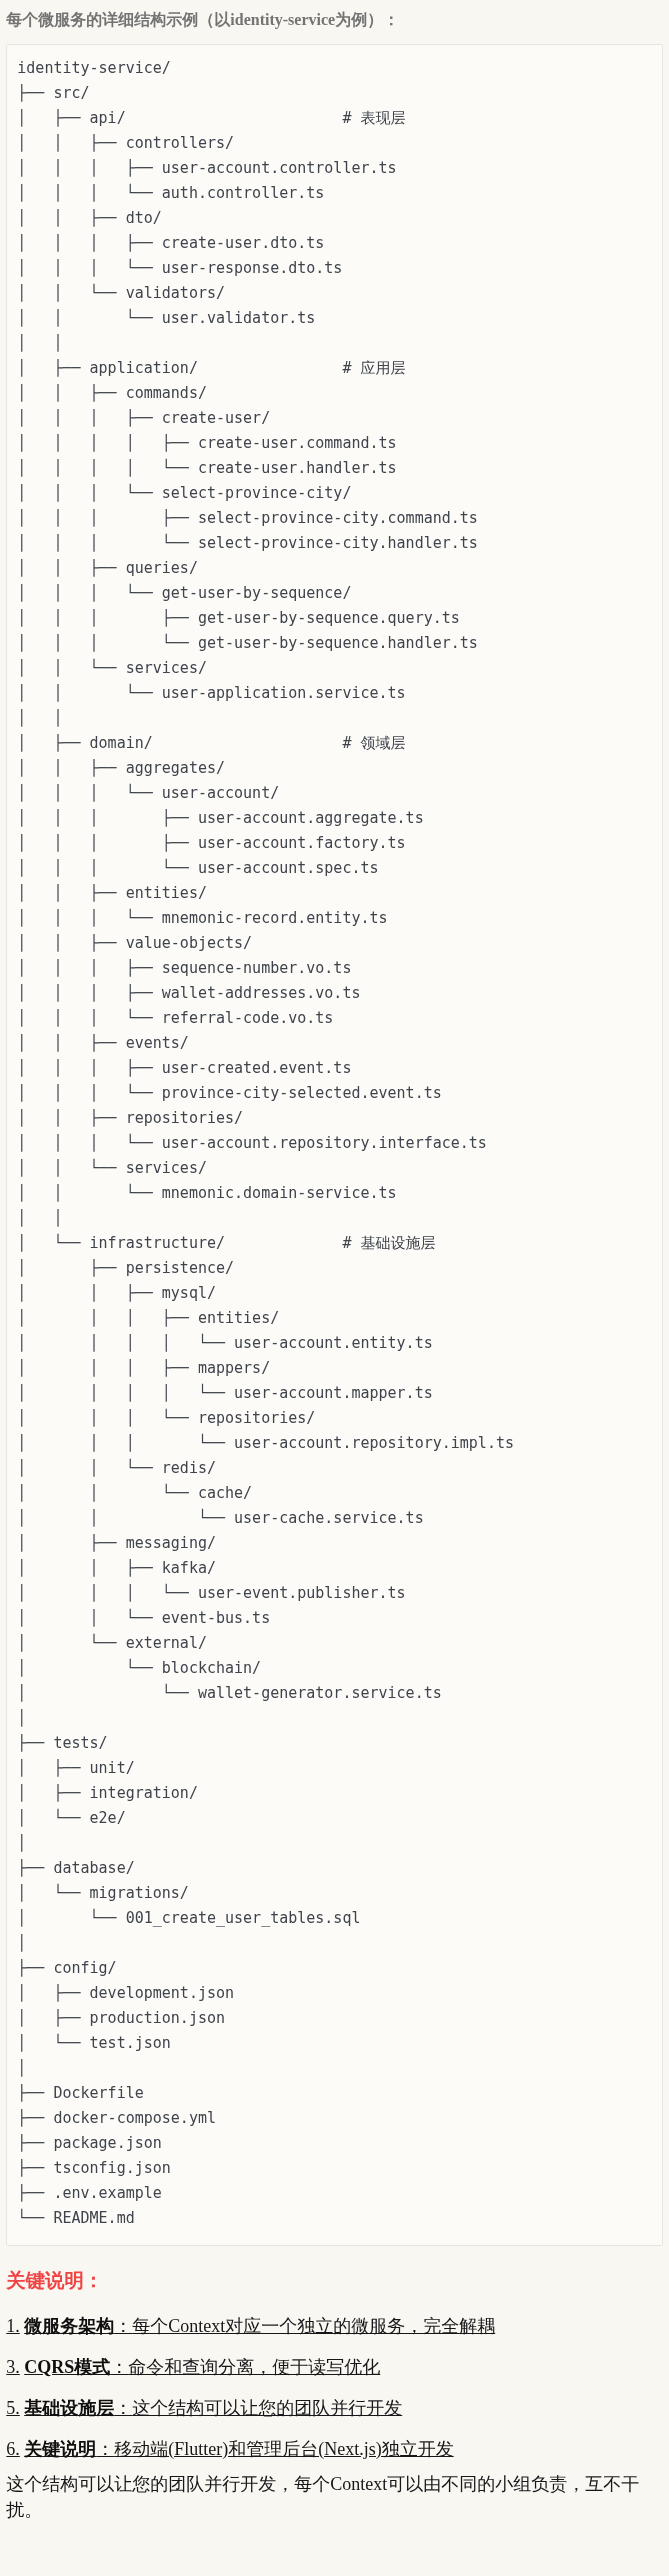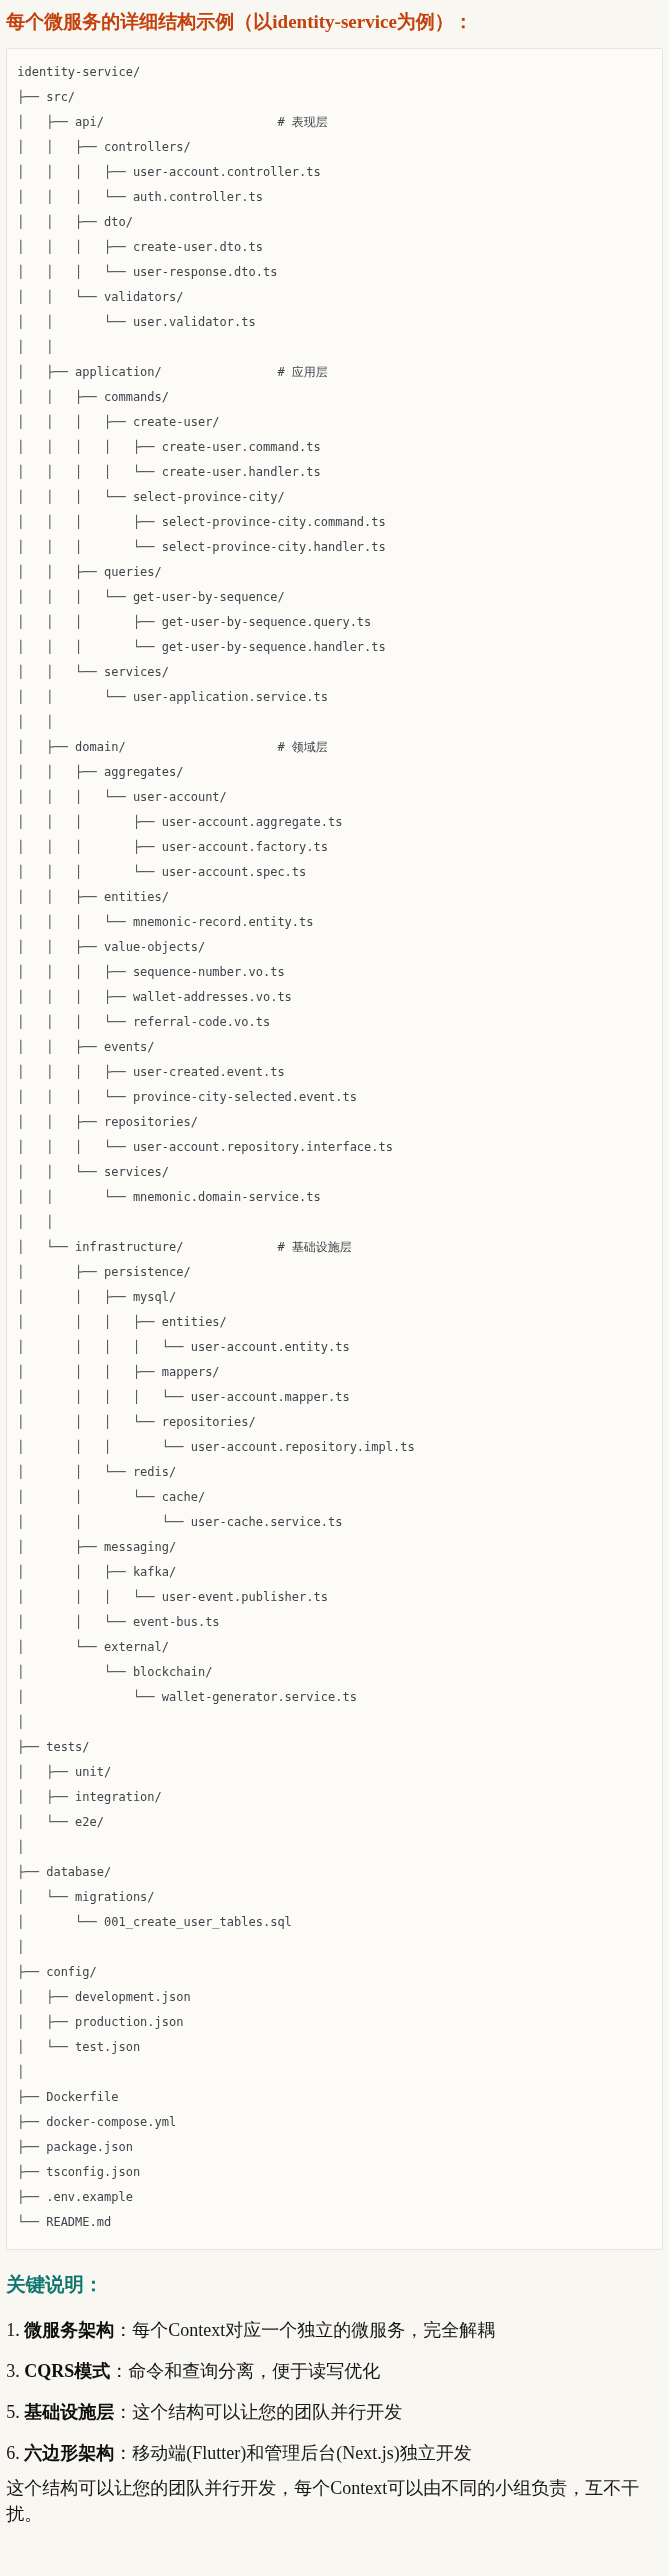--- a/index.html
+++ b/index.html
@@ -10,52 +10,53 @@
   body {
     width: 669px;
     font-family: "Liberation Serif", serif;
     color: #17171a;
   }
   .page {
     padding: 8.8px 6.3px 6.3px 6.3px;
     box-sizing: border-box;
   }
   .doc-title {
-    font-size: 19px;
+    font-size: 16px;
     line-height: 1.4;
     font-weight: bold;
-    color: #c2410c;
+    color: #737373;
     margin: 0 0 12.5px 0;
   }
   .codeblock {
     background: #fcfbf7;
     border: 0.6px solid #e6e5de;
     border-radius: 1.9px;
     padding: 11.3px 10px 13.8px 10px;
     overflow: hidden;
   }
   .codeblock pre {
     margin: 0;
     font-family: "DejaVu Sans Mono", monospace;
-    font-size: 12px;
+    font-size: 15px;
     line-height: 25px;
     color: #3f434c;
     white-space: pre;
   }
   .notes-heading {
     font-size: 19.4px;
     line-height: 1.4;
     font-weight: bold;
-    color: #0f766e;
+    color: #ef4444;
     margin: 21px 0 16px 0;
   }
   .note {
     font-size: 18px;
     line-height: 26px;
     margin: 15px 0 0 0;
+    text-decoration: underline;
   }
   .note:first-of-type {
     margin-top: 19px;
   }
   .note .num {
     margin-right: 4.4px;
   }
   .note .term {
     font-weight: bold;
     color: #0f0f0f;
@@ -166,18 +167,18 @@
   <h2 class="notes-heading">关键说明：</h2>
 
   <p class="note"><span class="num">1.</span><span class="term">微服务架构</span><span class="colon">：</span><span class="desc">每个Context对应一个独立的微服务，完全解耦</span></p>
 
 
   <p class="note"><span class="num">3.</span><span class="term">CQRS模式</span><span class="colon">：</span><span class="desc">命令和查询分离，便于读写优化</span></p>
 
 
   <p class="note"><span class="num">5.</span><span class="term">基础设施层</span><span class="colon">：</span><span class="desc">这个结构可以让您的团队并行开发</span></p>
 
-  <p class="note"><span class="num">6.</span><span class="term">六边形架构</span><span class="colon">：</span><span class="desc">移动端(Flutter)和管理后台(Next.js)独立开发</span></p>
+  <p class="note"><span class="num">6.</span><span class="term">关键说明</span><span class="colon">：</span><span class="desc">移动端(Flutter)和管理后台(Next.js)独立开发</span></p>
 
   <p class="closing">这个结构可以让您的团队并行开发，每个Context可以由不同的小组负责，互不干扰。</p>
 
 </div>
 
 
 </body></html>

